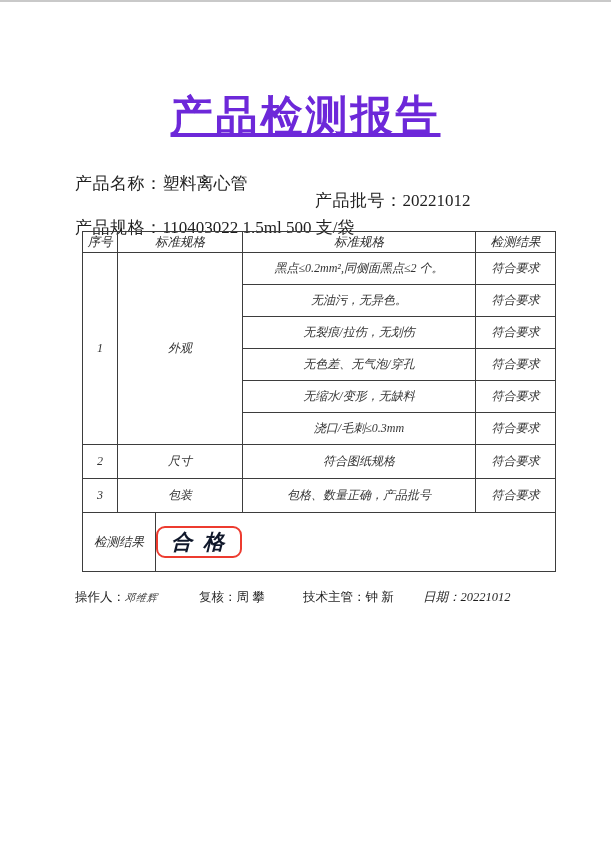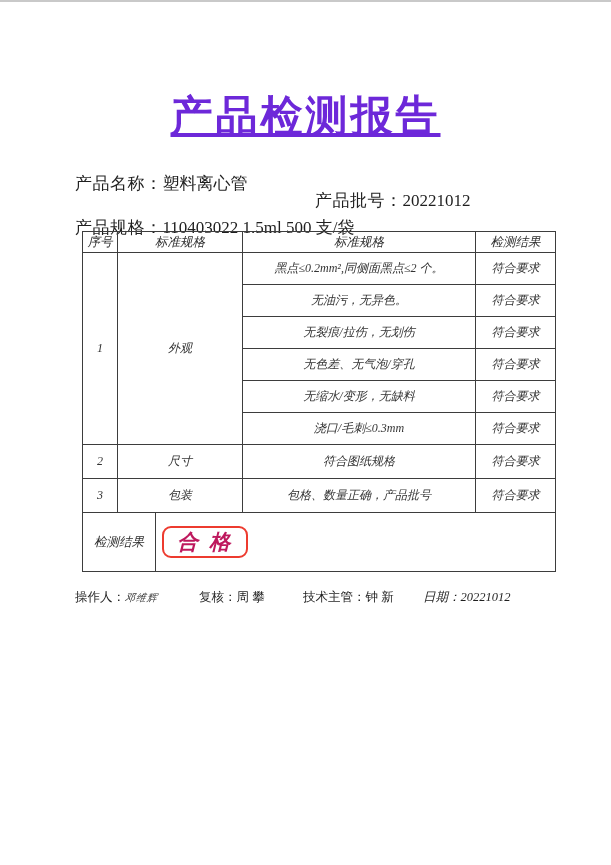--- a/index.html
+++ b/index.html
@@ -46,23 +46,22 @@
   .row-no { font-weight: 700; }
   .result-cell { padding: 0; height: 58px; }
   .result-wrap { display: flex; height: 58px; align-items: stretch; }
   .result-label {
     width: 72px; border-right: 1px solid #3d3d3d;
     display: flex; align-items: center; justify-content: center;
     font-size: 12.5px; color: #2e2e2e;
   }
   .result-content { flex: 1; display: flex; align-items: center; }
   .stamp {
-    margin-left: 6px;
     border: 2px solid #ed3b2f; border-radius: 9px;
-    color: #be185d; font-size: 21px; font-weight: 700;
+    color: #0f172a; font-size: 21px; font-weight: 700;
     padding: 0 13px; letter-spacing: 3px; white-space: nowrap;
     background: transparent;
   }
   .footer { position: absolute; left: 75px; top: 589px; width: 490px; height: 22px; font-size: 12.5px; color: #1f1f1f; }
   .f-item { position: absolute; top: 0; white-space: nowrap; }
   .f-operator { left: 0; }
   .f-reviewer { left: 124px; }
   .f-supervisor { left: 228px; text-align: right; }
   .f-date { left: 348px; font-style: italic; }
   .signature {

